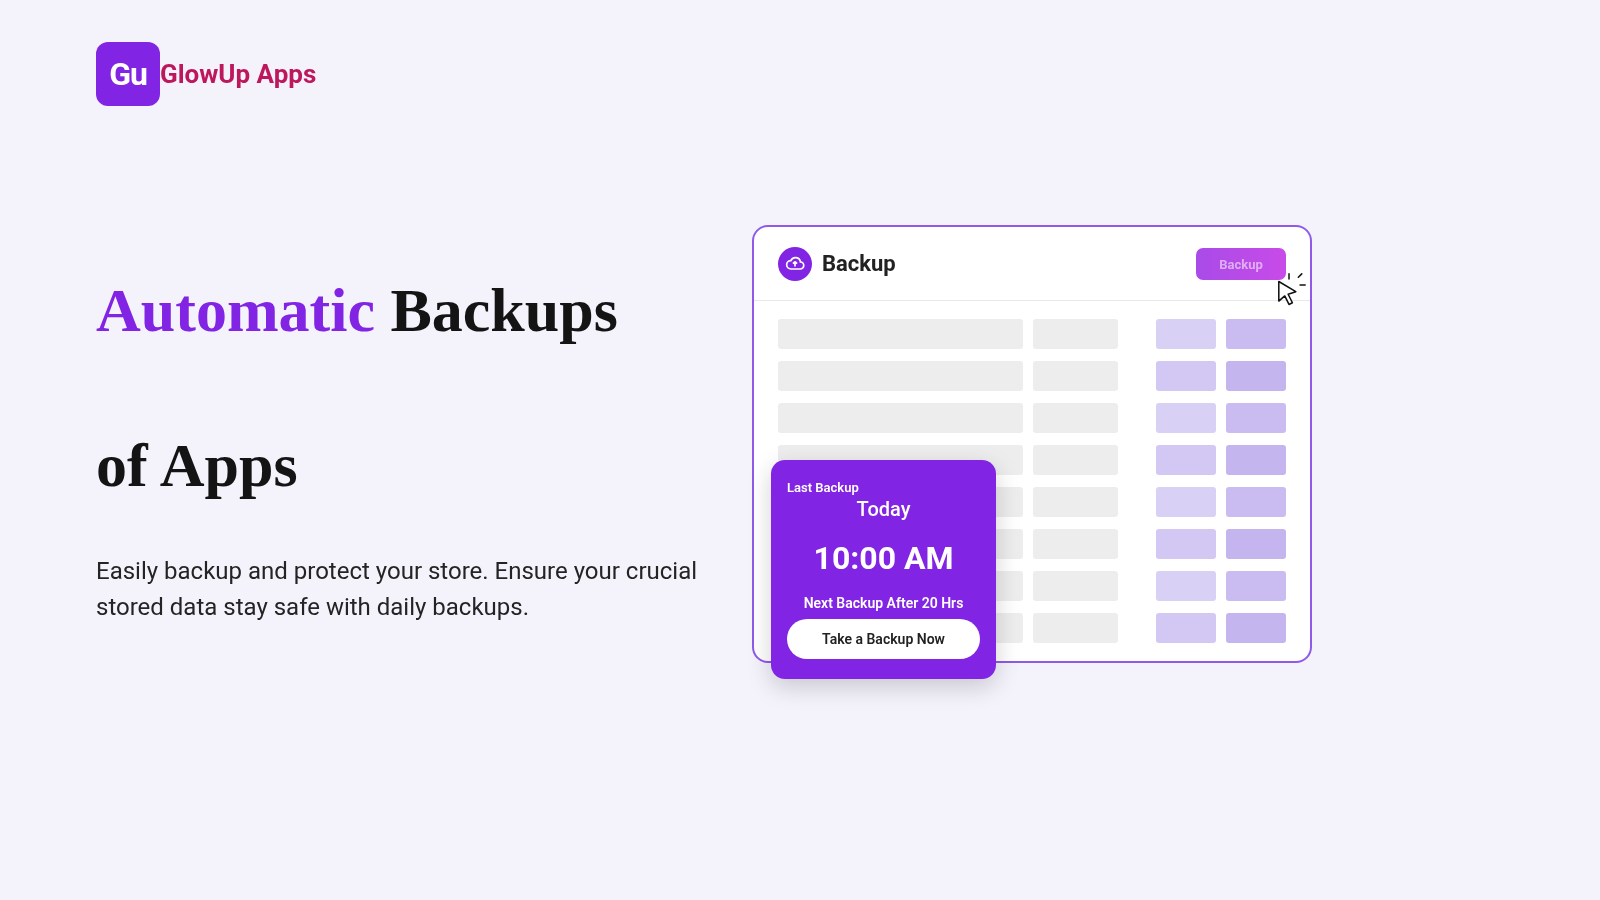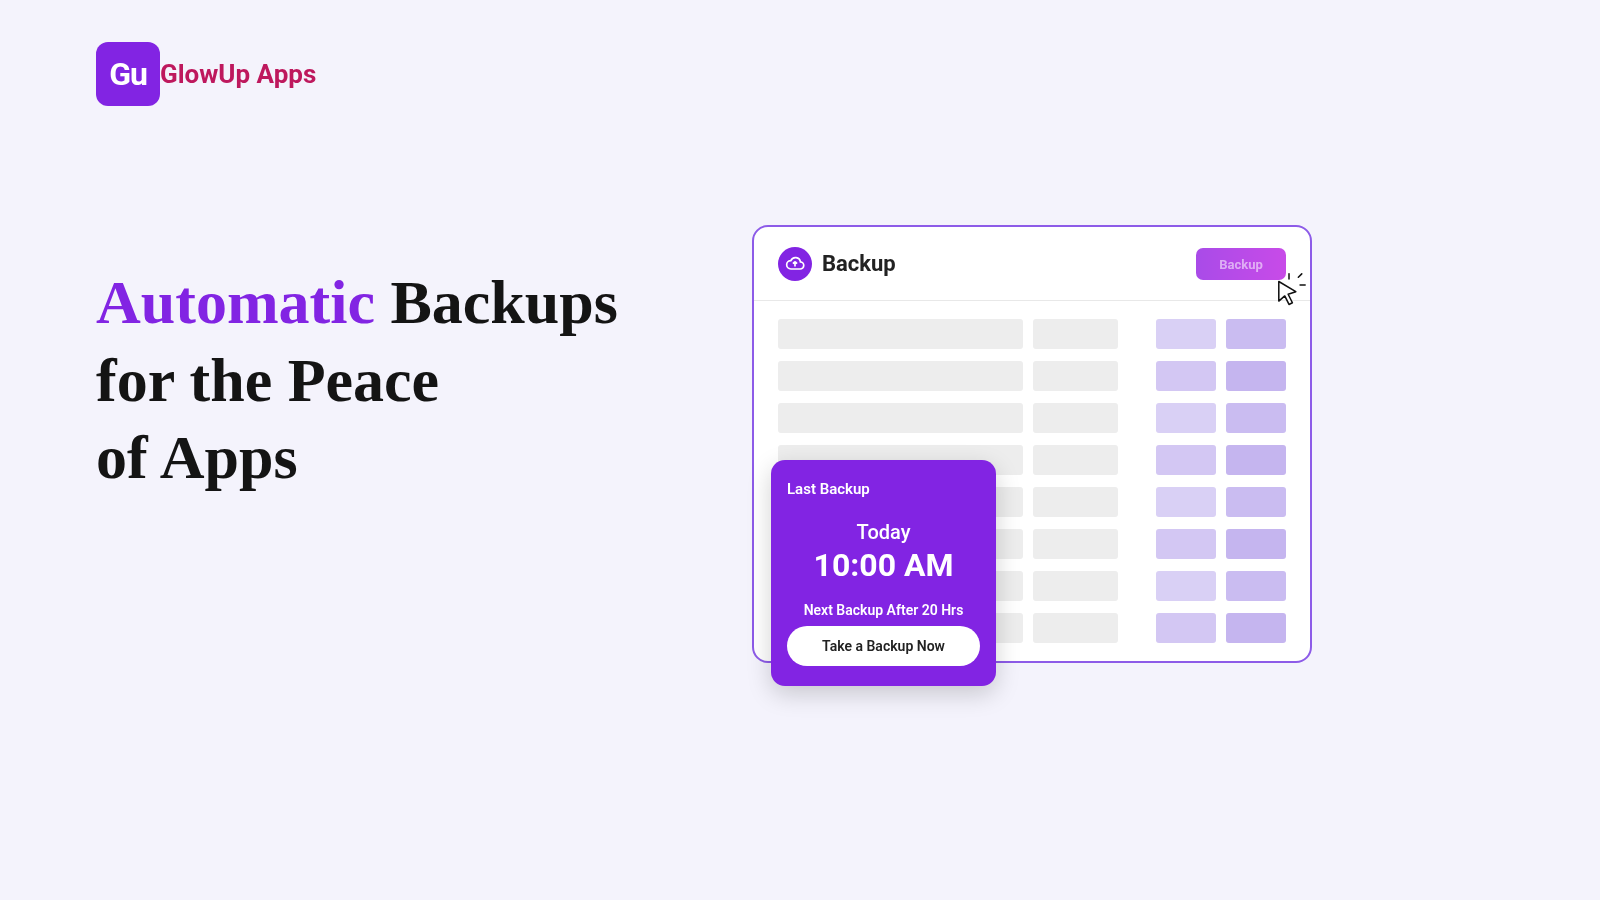--- a/index.html
+++ b/index.html
@@ -36,21 +36,21 @@
   .brand-name {
     color: #be185d;
     font-size: 26px;
     font-weight: 700;
   }
 
   
   .hero {
     position: absolute;
     left: 96px;
-    top: 264px;
+    top: 272px;
     width: 640px;
   }
   .hero h1 {
     font-family: Georgia, "Times New Roman", serif;
     font-weight: 700;
     font-size: 62px;
     line-height: 1.25;
     color: #141414;
   }
   .hero h1 .accent { color: #8224e3; }
@@ -151,34 +151,34 @@
     left: 771px;
     top: 460px;
     width: 225px;
     background: #8224e3;
     border-radius: 14px;
     padding: 20px 16px 20px;
     color: #fff;
     box-shadow: 0 8px 24px rgba(0,0,0,0.18);
   }
   .status-card .label {
-    font-size: 15px;
+    font-size: 13px;
     font-weight: 600;
-    margin-bottom: 22px;
+    margin-bottom: 2px;
   }
   .status-card .day {
     text-align: center;
     font-size: 20px;
     font-weight: 500;
   }
   .status-card .time {
     text-align: center;
     font-size: 32px;
     font-weight: 700;
-    margin-top: 2px;
+    margin-top: 18px;
   }
   .status-card .next {
     text-align: center;
     font-size: 14px;
     font-weight: 600;
     margin-top: 18px;
   }
   .status-card .action {
     margin-top: 8px;
     background: #fff;
@@ -197,23 +197,24 @@
 <body>
 
 <div class="brand">
   <div class="brand-mark">Gu</div>
   <div class="brand-name">GlowUp Apps</div>
 </div>
 
 <div class="hero">
   <h1>
     <span class="accent">Automatic</span><span> Backups</span><br>
-    <span>for the Peace</span><br>
+    <br>
     <span>of Apps</span>
   </h1>
+  <p>Easily backup and protect your store. Ensure your crucial stored data stay safe with daily backups.</p>
 </div>
 
 <div class="app-card">
   <div class="app-header">
     <div class="app-header-left">
       <span class="circle-icon">
         <svg viewBox="0 0 24 24">
             <path d="M7 18a5 5 0 0 1 0-10 6 6 0 0 1 11.5 1.5A4 4 0 0 1 18 18H7z"></path>
             <path d="M12 15V9m0 0l-2.5 2.5M12 9l2.5 2.5"></path>
           </svg>

